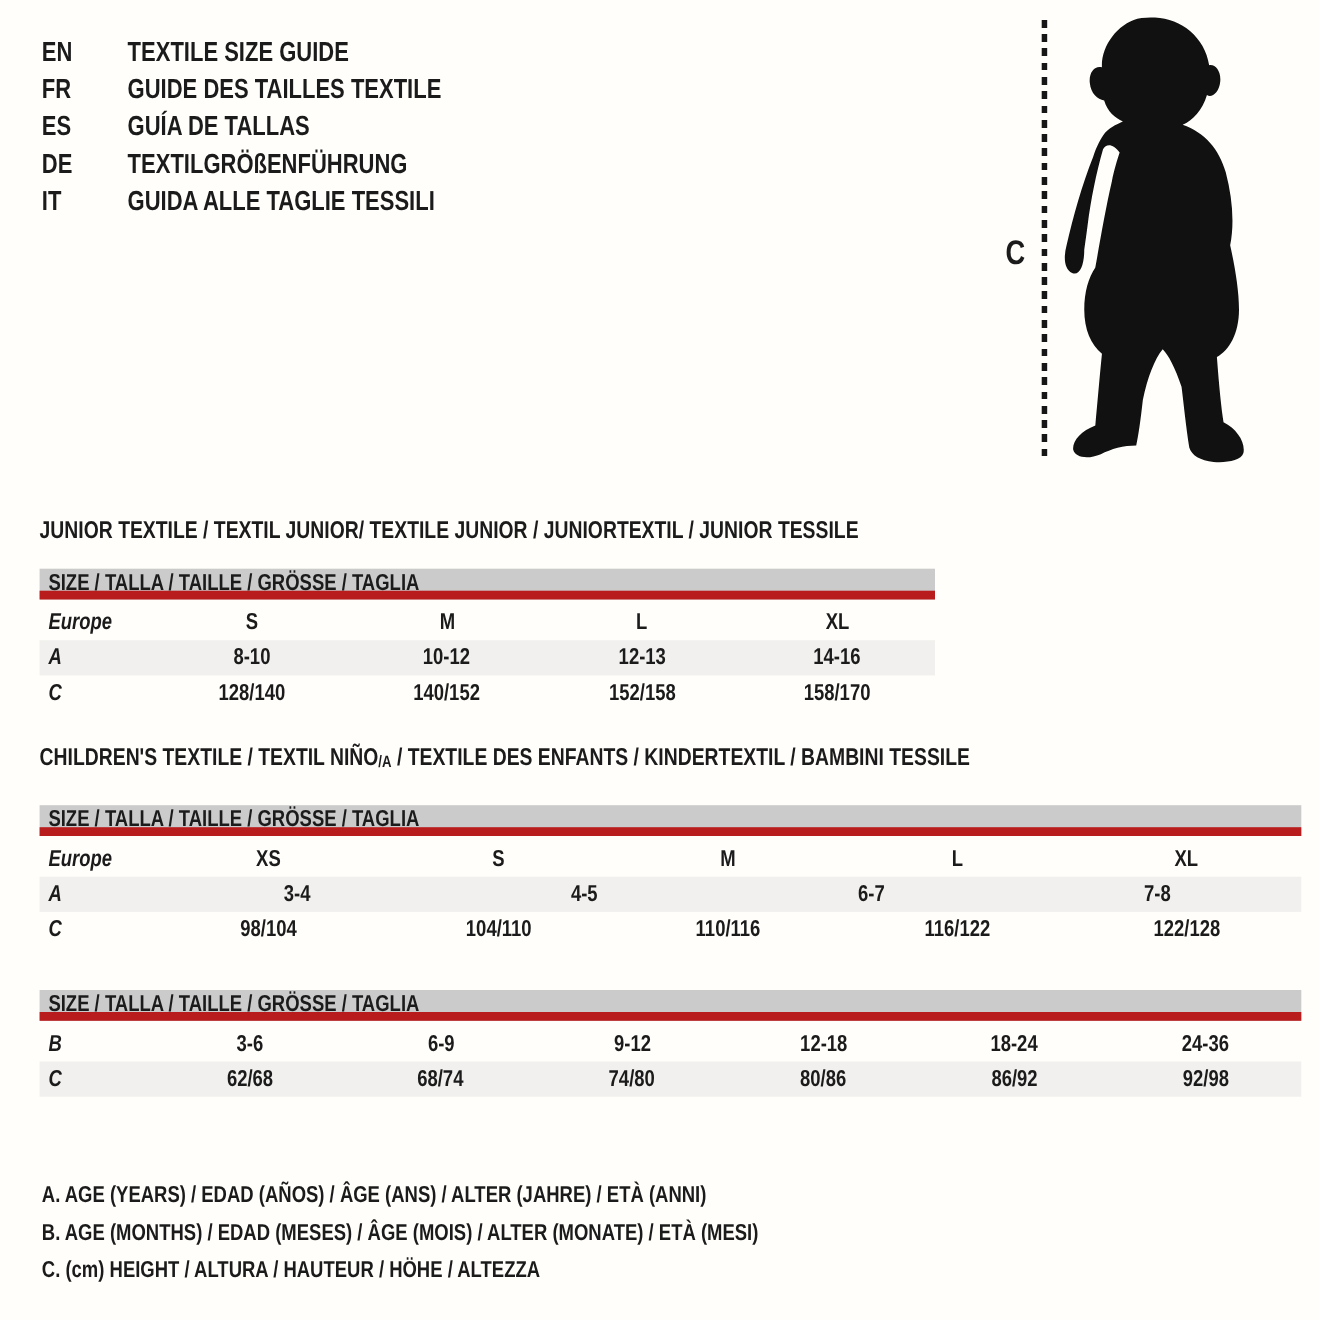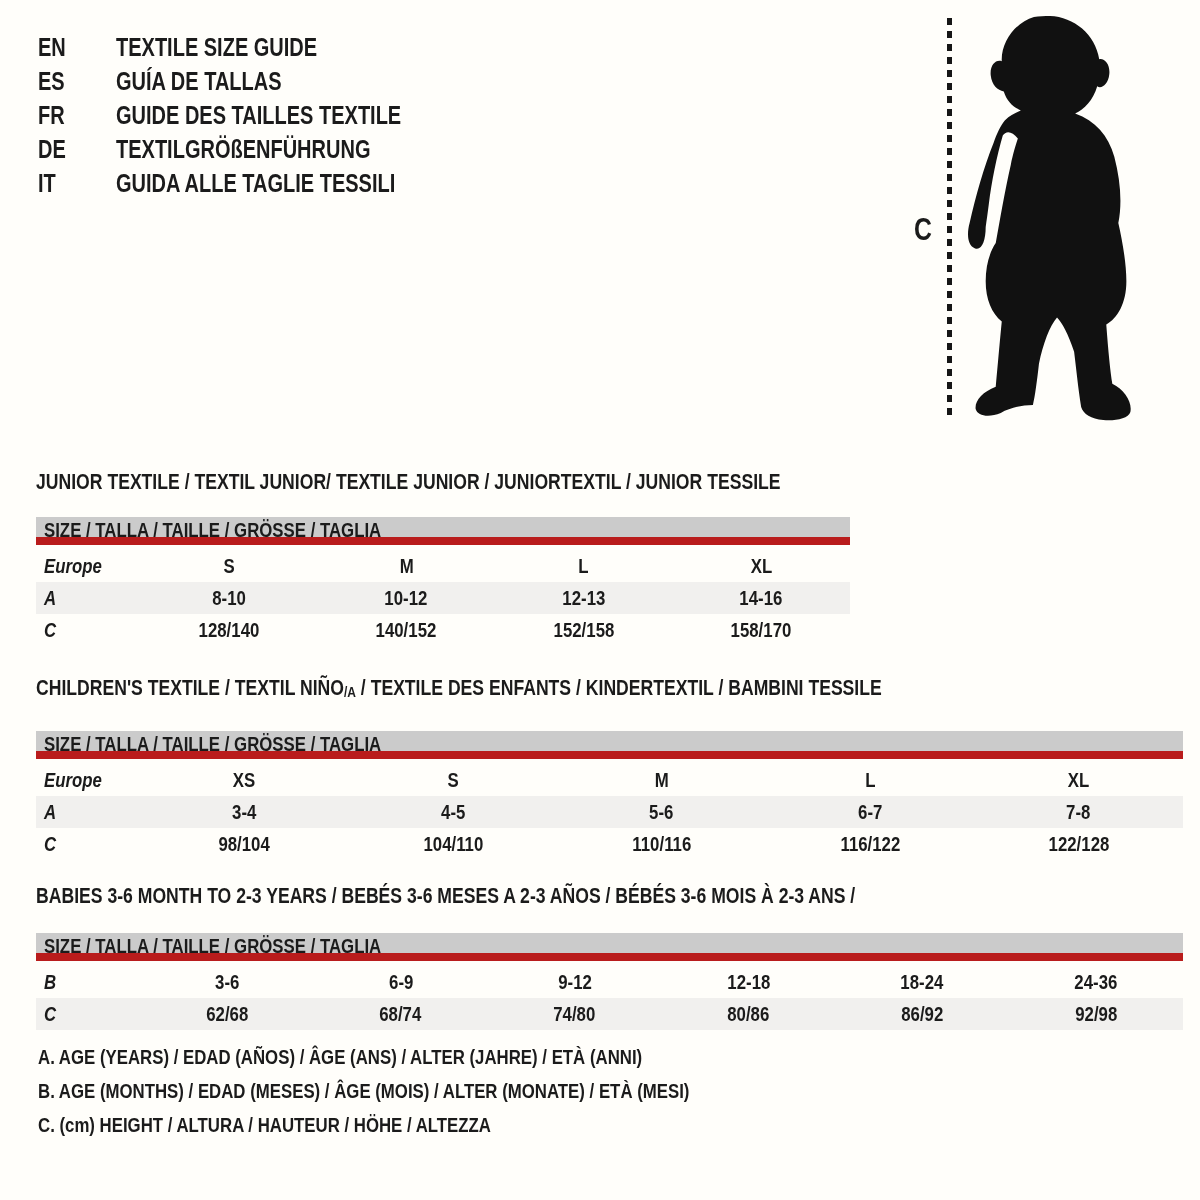--- a/index.html
+++ b/index.html
@@ -46,39 +46,39 @@
   .mt-junior   { margin-top:24px; }
   .mt-children { margin-top:28px; }
   .mt-babies   { margin-top:21px; }
 
   .trow { display:flex; height:32px; line-height:32px; font-size:21px; font-weight:bold; }
   .trow.shaded { background:#f1f0ee; }
   .tlabel { box-sizing:border-box; width:104px; padding-left:8px; text-align:left;font-style:italic; }
   .tcell  { flex:1; text-align:center; }
 
   
-  .legend { position:absolute; left:38px; top:1040px; font-size:21px; font-weight:bold; line-height:34px; }
+  .legend { position:absolute; left:38px; top:1070px; font-size:21px; font-weight:bold; line-height:34px; }
 </style>
 </head>
 <body>
 
 <div id="canvas">
 
   <div class="langs">
     <div class="lang-row">
       <span class="lang-code"><span class="cond">EN</span></span>
       <span><span class="cond">TEXTILE SIZE GUIDE</span></span>
     </div>
     <div class="lang-row">
+      <span class="lang-code"><span class="cond">FR</span></span>
+      <span><span class="cond">GUIDE DES TAILLES TEXTILE</span></span>
+    </div>
+    <div class="lang-row">
       <span class="lang-code"><span class="cond">ES</span></span>
       <span><span class="cond">GUÍA DE TALLAS</span></span>
-    </div>
-    <div class="lang-row">
-      <span class="lang-code"><span class="cond">FR</span></span>
-      <span><span class="cond">GUIDE DES TAILLES TEXTILE</span></span>
     </div>
     <div class="lang-row">
       <span class="lang-code"><span class="cond">DE</span></span>
       <span><span class="cond">TEXTILGRÖßENFÜHRUNG</span></span>
     </div>
     <div class="lang-row">
       <span class="lang-code"><span class="cond">IT</span></span>
       <span><span class="cond">GUIDA ALLE TAGLIE TESSILI</span></span>
     </div>
   </div>
@@ -169,36 +169,34 @@
       <div class="tcell"><span class="cond-c">XS</span></div>
       <div class="tcell"><span class="cond-c">S</span></div>
       <div class="tcell"><span class="cond-c">M</span></div>
       <div class="tcell"><span class="cond-c">L</span></div>
       <div class="tcell"><span class="cond-c">XL</span></div>
     </div>
     <div class="trow shaded">
       <div class="tlabel"><span class="cond">A</span></div>
       <div class="tcell"><span class="cond-c">3-4</span></div>
       <div class="tcell"><span class="cond-c">4-5</span></div>
-      <div class="tcell"><span class="cond-c">5-6</span></div>
       <div class="tcell"><span class="cond-c">6-7</span></div>
       <div class="tcell"><span class="cond-c">7-8</span></div>
     </div>
     <div class="trow">
       <div class="tlabel"><span class="cond">C</span></div>
       <div class="tcell"><span class="cond-c">98/104</span></div>
       <div class="tcell"><span class="cond-c">104/110</span></div>
       <div class="tcell"><span class="cond-c">110/116</span></div>
       <div class="tcell"><span class="cond-c">116/122</span></div>
       <div class="tcell"><span class="cond-c">122/128</span></div>
     </div>
   </div>
 
   <div id="babies" class="section">
-    <div class="babies-title-line"><span class="cond">BABIES 3-6 MONTH TO 2-3 YEARS / BEBÉS 3-6 MESES A 2-3 AÑOS / BÉBÉS 3-6 MOIS À 2-3 ANS /</span></div>
     <div class="sizebar mt-babies">
       <span class="cond">SIZE / TALLA / TAILLE / GRÖSSE / TAGLIA</span>
     </div>
     <div class="trow">
       <div class="tlabel"><span class="cond">B</span></div>
       <div class="tcell"><span class="cond-c">3-6</span></div>
       <div class="tcell"><span class="cond-c">6-9</span></div>
       <div class="tcell"><span class="cond-c">9-12</span></div>
       <div class="tcell"><span class="cond-c">12-18</span></div>
       <div class="tcell"><span class="cond-c">18-24</span></div>

